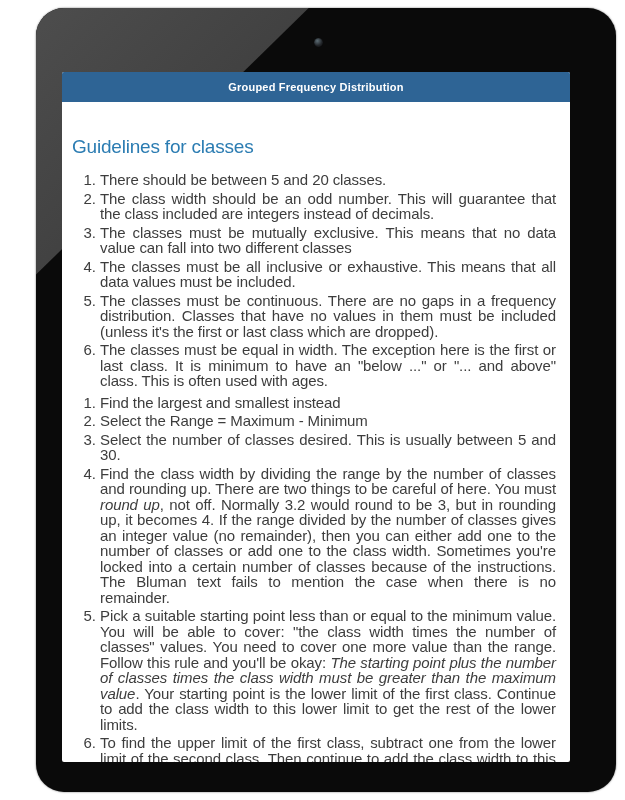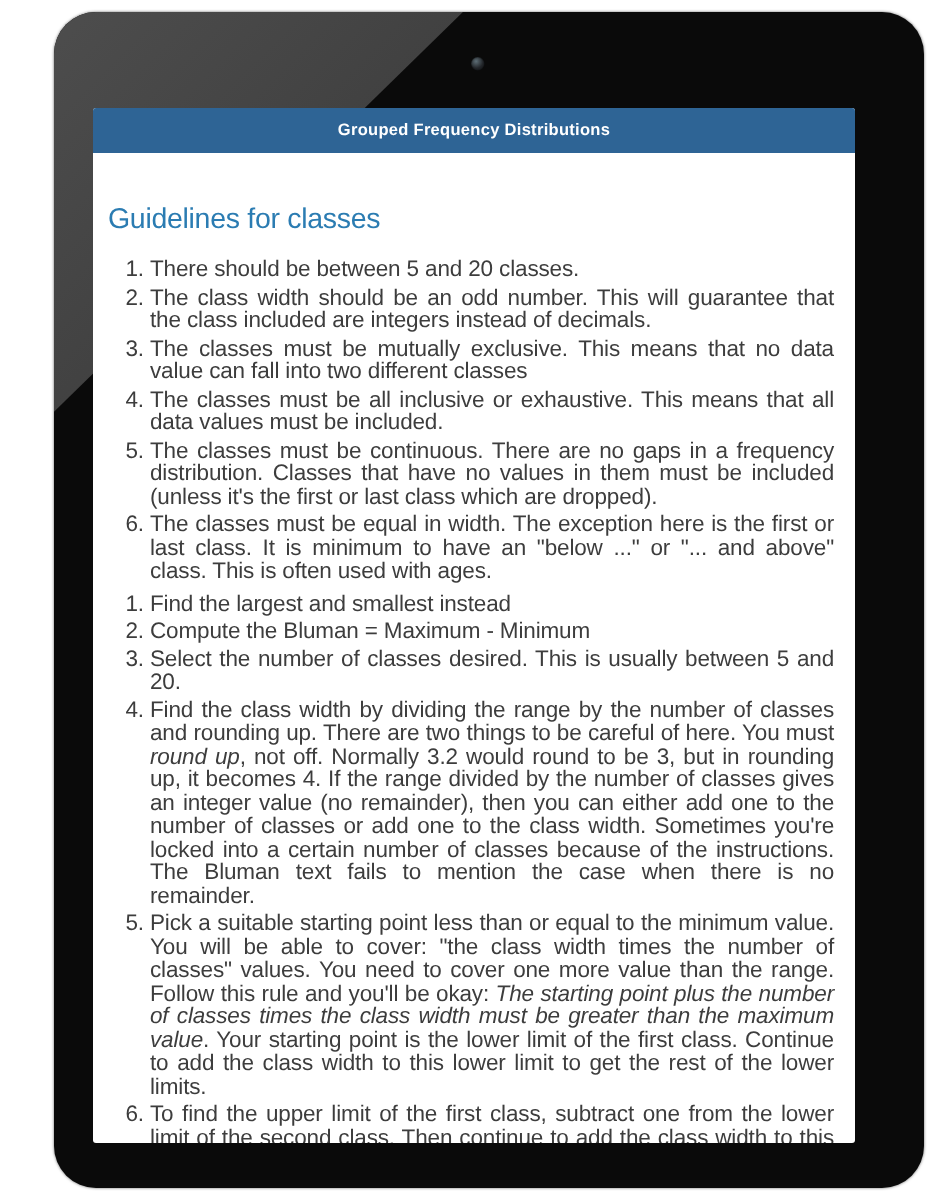--- a/index.html
+++ b/index.html
@@ -97,39 +97,39 @@
 </head>
 <body>
 
 <div class="stage">
   <div class="tablet">
     <div class="tablet-sheen"></div>
     <div class="camera-dot"></div>
 
     <div class="screen">
       <header class="titlebar">
-        <h1 class="title-text">Grouped Frequency Distributions</h1>
+        <h1 class="title-text">Grouped Frequency Distribution</h1>
       </header>
 
       <main class="content">
 
         <h2 class="section-heading first">Guidelines for classes</h2>
         <ol class="doc-list">
           <li><span>There should be between 5 and 20 classes.</span></li>
           <li><span>The class width should be an odd number. This will guarantee that the class included are integers instead of decimals.</span></li>
           <li><span>The classes must be mutually exclusive. This means that no data value can fall into two different classes</span></li>
           <li><span>The classes must be all inclusive or exhaustive. This means that all data values must be included.</span></li>
           <li><span>The classes must be continuous. There are no gaps in a frequency distribution. Classes that have no values in them must be included (unless it's the first or last class which are dropped).</span></li>
           <li><span>The classes must be equal in width. The exception here is the first or last class. It is minimum to have an "below ..." or "... and above" class. This is often used with ages.</span></li>
         </ol>
 
         <ol class="doc-list">
           <li><span>Find the largest and smallest instead</span></li>
-          <li><span>Compute the Bluman = Maximum - Minimum</span></li>
-          <li><span>Select the number of classes desired. This is usually between 5 and 20.</span></li>
+          <li><span>Select the Range = Maximum - Minimum</span></li>
+          <li><span>Select the number of classes desired. This is usually between 5 and 30.</span></li>
           <li><span>Find the class width by dividing the range by the number of classes and rounding up. There are two things to be careful of here. You must </span><span style="font-style: italic;">round up</span><span>, not off. Normally 3.2 would round to be 3, but in rounding up, it becomes 4. If the range divided by the number of classes gives an integer value (no remainder), then you can either add one to the number of classes or add one to the class width. Sometimes you're locked into a certain number of classes because of the instructions. The Bluman text fails to mention the case when there is no remainder.</span></li>
           <li><span>Pick a suitable starting point less than or equal to the minimum value. You will be able to cover: "the class width times the number of classes" values. You need to cover one more value than the range. Follow this rule and you'll be okay: </span><span style="font-style: italic;">The starting point plus the number of classes times the class width must be greater than the maximum value</span><span>. Your starting point is the lower limit of the first class. Continue to add the class width to this lower limit to get the rest of the lower limits.</span></li>
           <li><span>To find the upper limit of the first class, subtract one from the lower limit of the second class. Then continue to add the class width to this upper limit to find the rest of the upper limits.</span></li>
         </ol>
 
       </main>
     </div>
   </div>
 </div>
 

